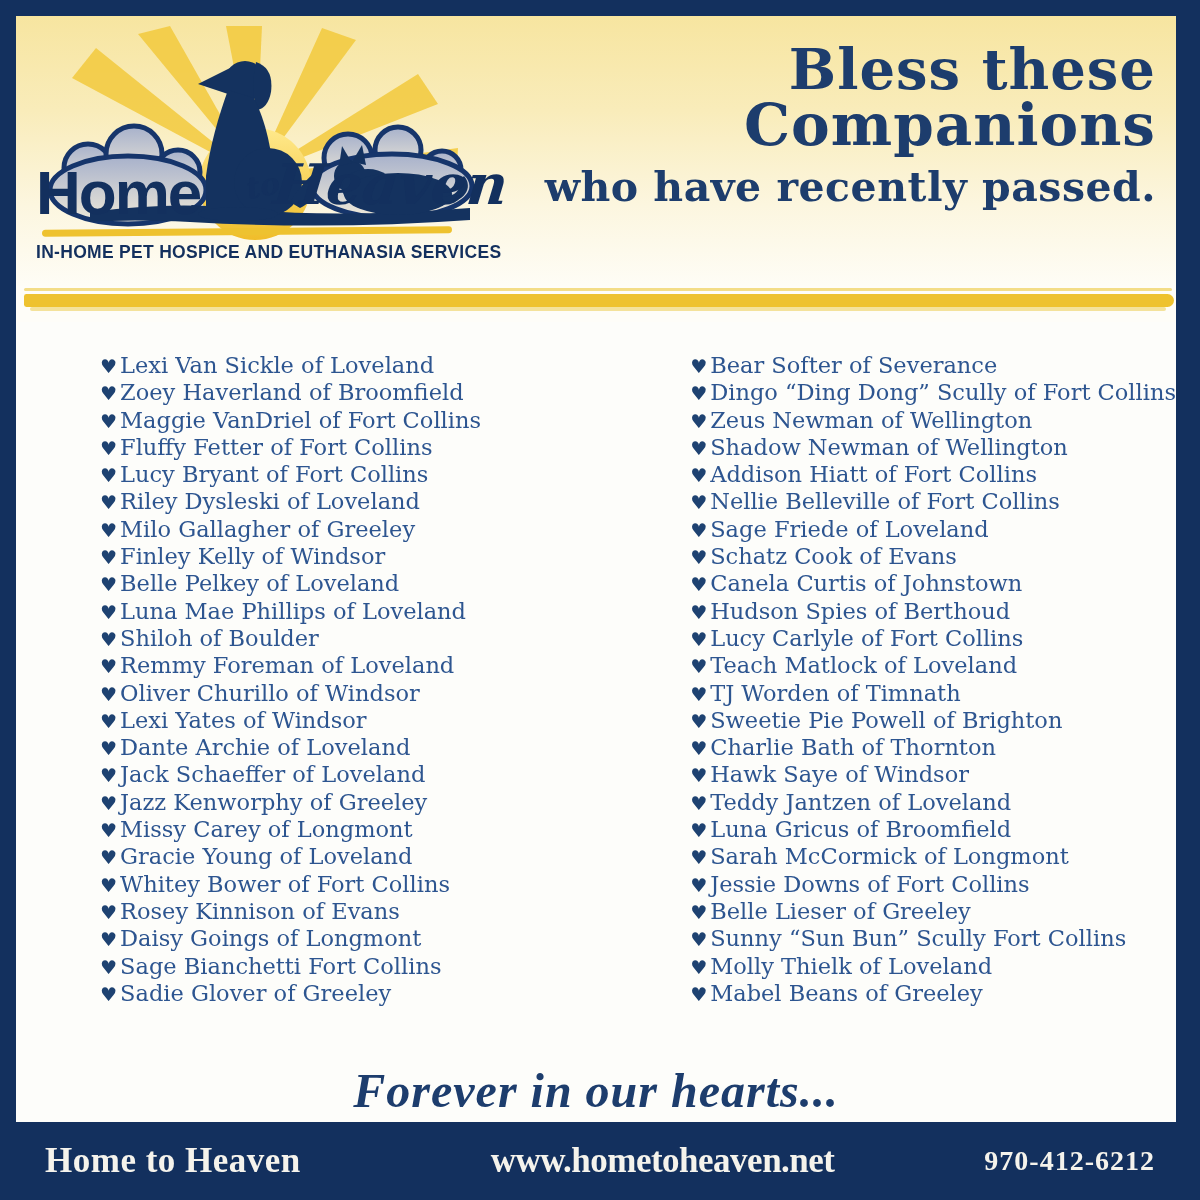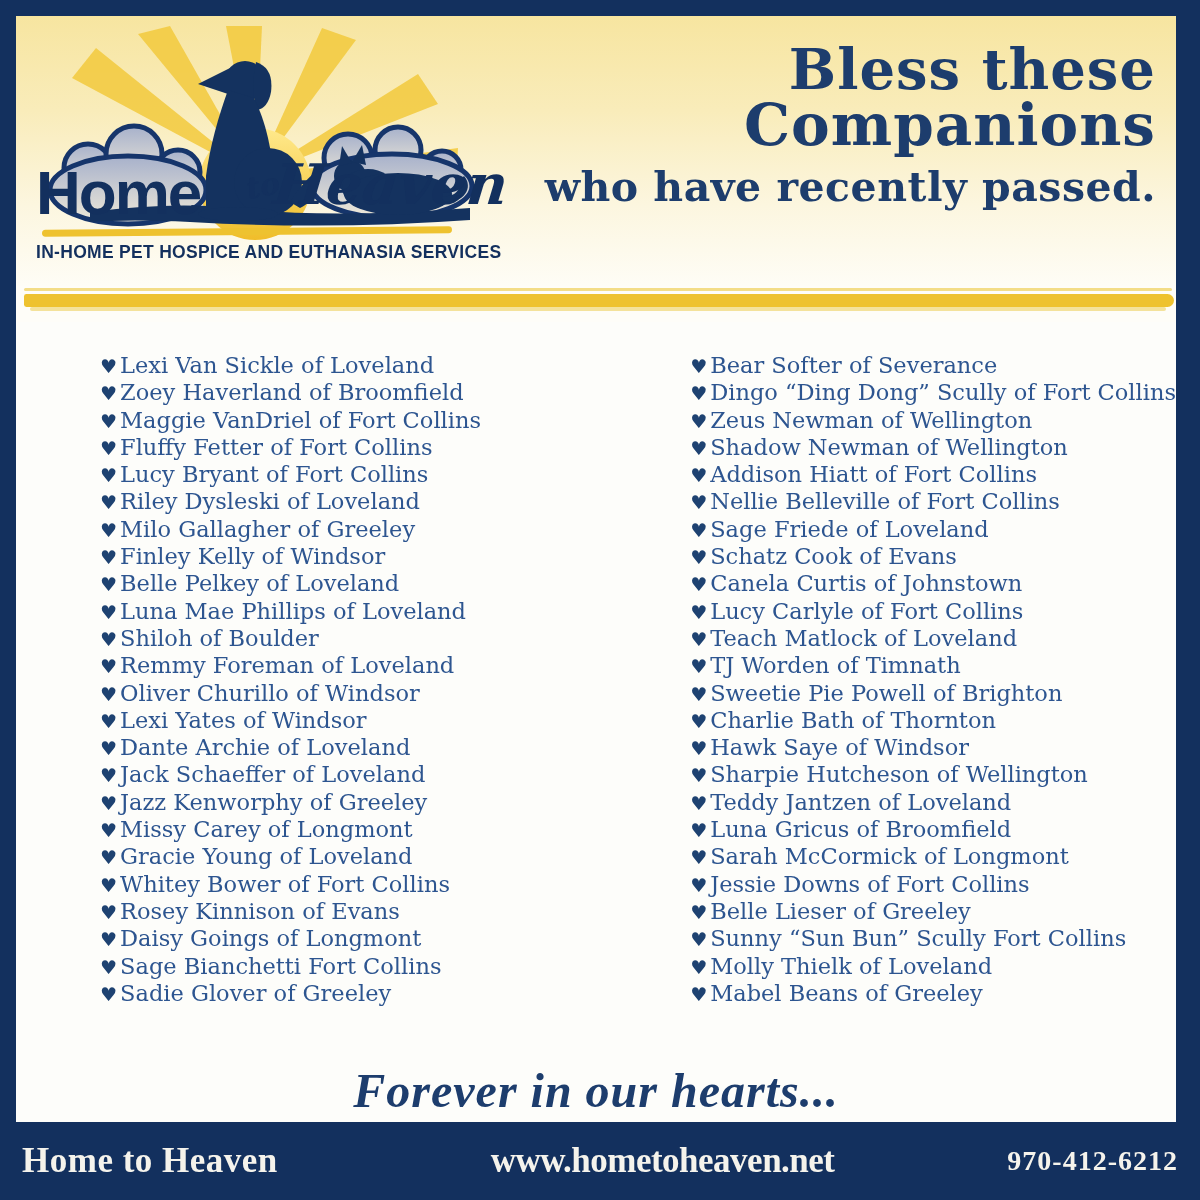--- a/index.html
+++ b/index.html
@@ -120,21 +120,21 @@
     color: #1d3d6d;
     letter-spacing: 1px;
   }
   
   .footer {
     position: absolute; left: 0; bottom: 0;
     width: 1200px; height: 78px;
     background: var(--navy, #13305e);
     display: flex; align-items: center;
     justify-content: space-between;
-    padding: 0 22px;
+    padding: 0 45px;
     font-family: "Liberation Serif", serif;
     color: var(--footer-text, #f5f3ec);
   }
   .footer .brand   { font-size: 35px; font-weight: bold; letter-spacing: 0.5px; }
   .footer .website { font-size: 35px; font-weight: bold; letter-spacing: -0.5px; margin-left: 40px; }
   .footer .phone   { font-size: 28px; font-weight: bold; letter-spacing: 1px; }
 </style>
 </head>
 <body>
 
@@ -253,27 +253,27 @@
       <ul class="col-right">
           <li><span class="heart">♥</span><span>Bear Softer of Severance</span></li>
           <li><span class="heart">♥</span><span>Dingo “Ding Dong” Scully of Fort Collins</span></li>
           <li><span class="heart">♥</span><span>Zeus Newman of Wellington</span></li>
           <li><span class="heart">♥</span><span>Shadow Newman of Wellington</span></li>
           <li><span class="heart">♥</span><span>Addison Hiatt of Fort Collins</span></li>
           <li><span class="heart">♥</span><span>Nellie Belleville of Fort Collins</span></li>
           <li><span class="heart">♥</span><span>Sage Friede of Loveland</span></li>
           <li><span class="heart">♥</span><span>Schatz Cook of Evans</span></li>
           <li><span class="heart">♥</span><span>Canela Curtis of Johnstown</span></li>
+          <li><span class="heart">♥</span><span>Hudson Spies of Berthoud</span></li>
           <li><span class="heart">♥</span><span>Lucy Carlyle of Fort Collins</span></li>
           <li><span class="heart">♥</span><span>Teach Matlock of Loveland</span></li>
           <li><span class="heart">♥</span><span>TJ Worden of Timnath</span></li>
           <li><span class="heart">♥</span><span>Sweetie Pie Powell of Brighton</span></li>
           <li><span class="heart">♥</span><span>Charlie Bath of Thornton</span></li>
           <li><span class="heart">♥</span><span>Hawk Saye of Windsor</span></li>
-          <li><span class="heart">♥</span><span>Sharpie Hutcheson of Wellington</span></li>
           <li><span class="heart">♥</span><span>Teddy Jantzen of Loveland</span></li>
           <li><span class="heart">♥</span><span>Luna Gricus of Broomfield</span></li>
           <li><span class="heart">♥</span><span>Sarah McCormick of Longmont</span></li>
           <li><span class="heart">♥</span><span>Jessie Downs of Fort Collins</span></li>
           <li><span class="heart">♥</span><span>Belle Lieser of Greeley</span></li>
           <li><span class="heart">♥</span><span>Sunny “Sun Bun” Scully Fort Collins</span></li>
           <li><span class="heart">♥</span><span>Molly Thielk of Loveland</span></li>
           <li><span class="heart">♥</span><span>Mabel Beans of Greeley</span></li>
         </ul>
     </div>

